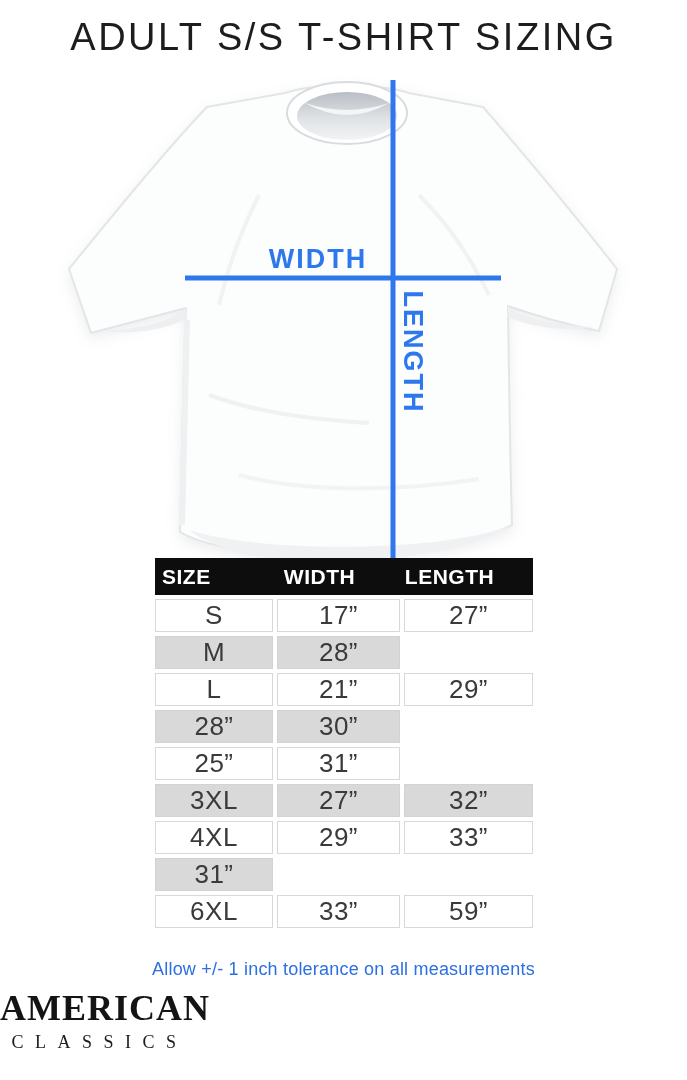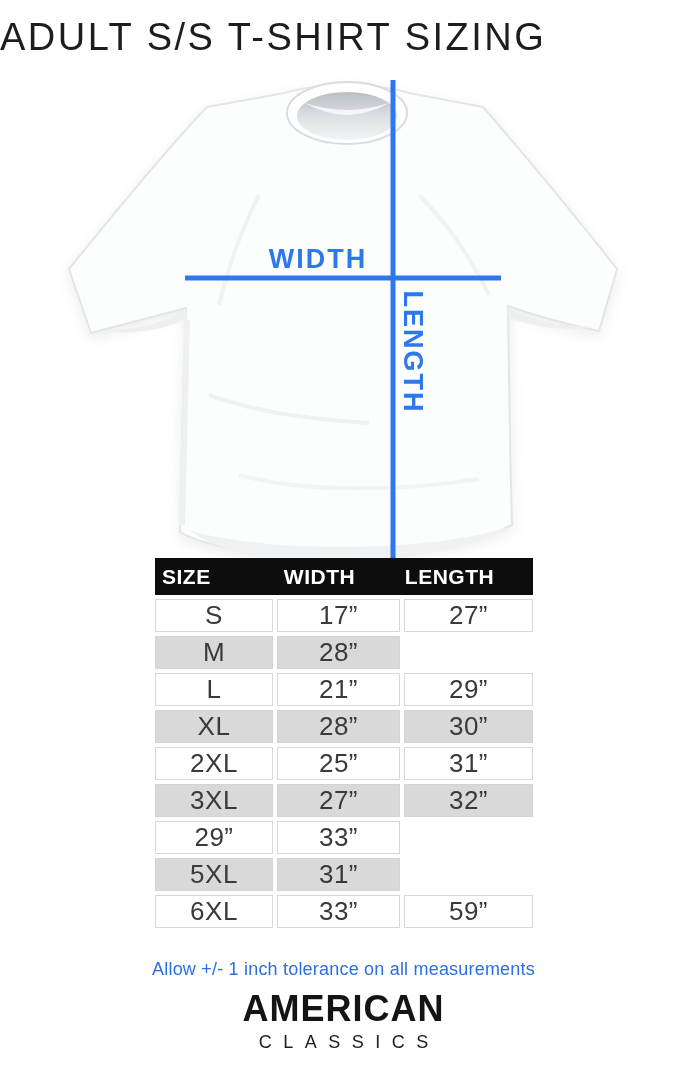--- a/index.html
+++ b/index.html
@@ -1,21 +1,21 @@
 <!DOCTYPE html>
 <html><head>
 <meta charset="utf-8">
 <style>
   html,body{margin:0;padding:0;background:#ffffff;}
   body{font-family:"Liberation Sans", sans-serif;}
   .page{position:relative;width:687px;height:1080px;background:#ffffff;overflow:hidden;}
 
   
   .page-title{
-    position:absolute;top:16px;left:0;width:100%;text-align:left;
+    position:absolute;top:16px;left:0;width:100%;text-align:center;
     font-size:38px;font-weight:300;letter-spacing:2.5px;color:#1d1d1d;white-space:nowrap;
   }
 
   
   .shirt-wrap{position:absolute;left:59px;top:75px;width:570px;height:510px;}
   .shirt-wrap svg{display:block;}
   .sil{filter:drop-shadow(0 5px 7px rgba(70,80,95,.10));}
   .blue-label{font-weight:700;font-size:27px;letter-spacing:2px;}
 
   
@@ -35,21 +35,21 @@
   }
   .trow:nth-child(even) .cell{background:#d9d9d9;border-color:#d3d3d3;}
 
   
   .tolerance-note{
     position:absolute;top:959px;left:0;width:100%;text-align:center;
     font-size:18px;font-weight:400;color:#2b6fe3;letter-spacing:.2px;
   }
 
   
-  .brand{position:absolute;top:990px;left:0;width:100%;text-align:center;color:#141414;}
+  .brand{position:absolute;top:990px;left:0;width:100%;text-align:left;color:#141414;font-family:Liberation Serif, serif;}
   .brand-name{font-size:36px;font-weight:800;letter-spacing:1px;line-height:1.05;}
   .brand-sub{font-size:18px;font-weight:400;letter-spacing:11.5px;margin-left:11.5px;margin-top:5px;line-height:1.1;color:#1c1c1c;}
 </style>
 </head>
 <body>
 
 <div class="page">
 
   <div class="page-title">ADULT S/S T-SHIRT SIZING</div>
 
@@ -114,40 +114,38 @@
       <div class="trow">
         <div class="cell">M</div>
         <div class="cell">28”</div>
       </div>
       <div class="trow">
         <div class="cell">L</div>
         <div class="cell">21”</div>
         <div class="cell">29”</div>
       </div>
       <div class="trow">
-        <div class="cell">XL</div>
         <div class="cell">28”</div>
         <div class="cell">30”</div>
       </div>
       <div class="trow">
-        <div class="cell">2XL</div>
         <div class="cell">25”</div>
         <div class="cell">31”</div>
       </div>
       <div class="trow">
         <div class="cell">3XL</div>
         <div class="cell">27”</div>
         <div class="cell">32”</div>
       </div>
       <div class="trow">
+        <div class="cell">4XL</div>
         <div class="cell">29”</div>
         <div class="cell">33”</div>
       </div>
       <div class="trow">
-        <div class="cell">5XL</div>
         <div class="cell">31”</div>
       </div>
       <div class="trow">
         <div class="cell">6XL</div>
         <div class="cell">33”</div>
         <div class="cell">59”</div>
       </div>
     </div>
   </div>
 

